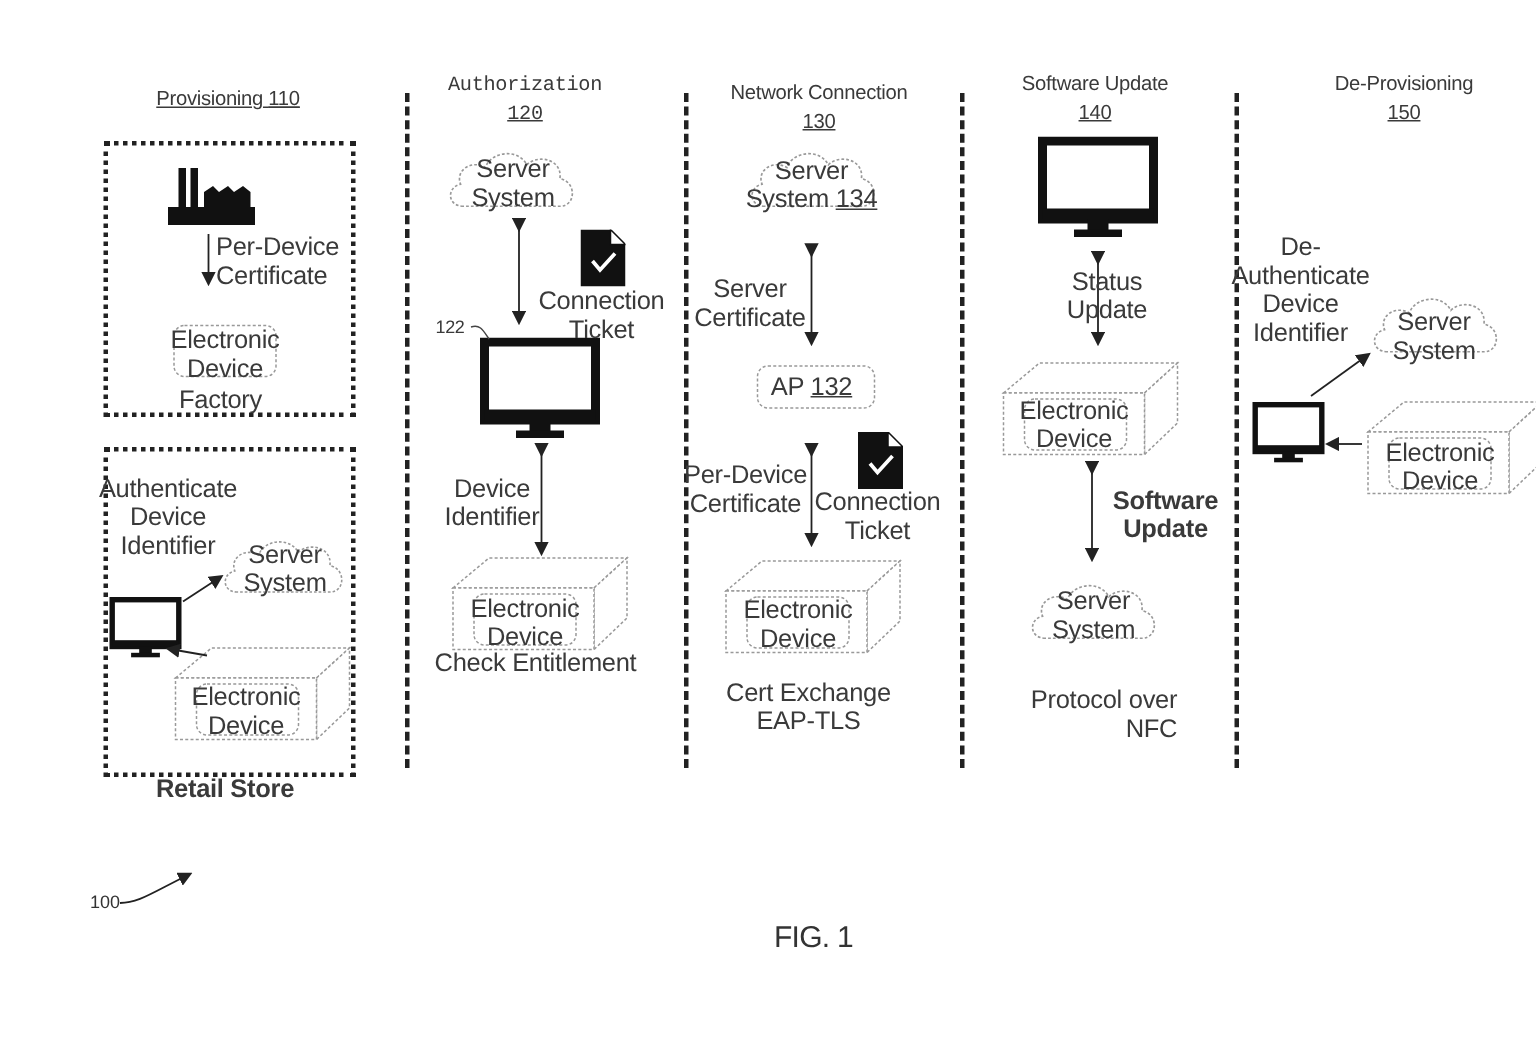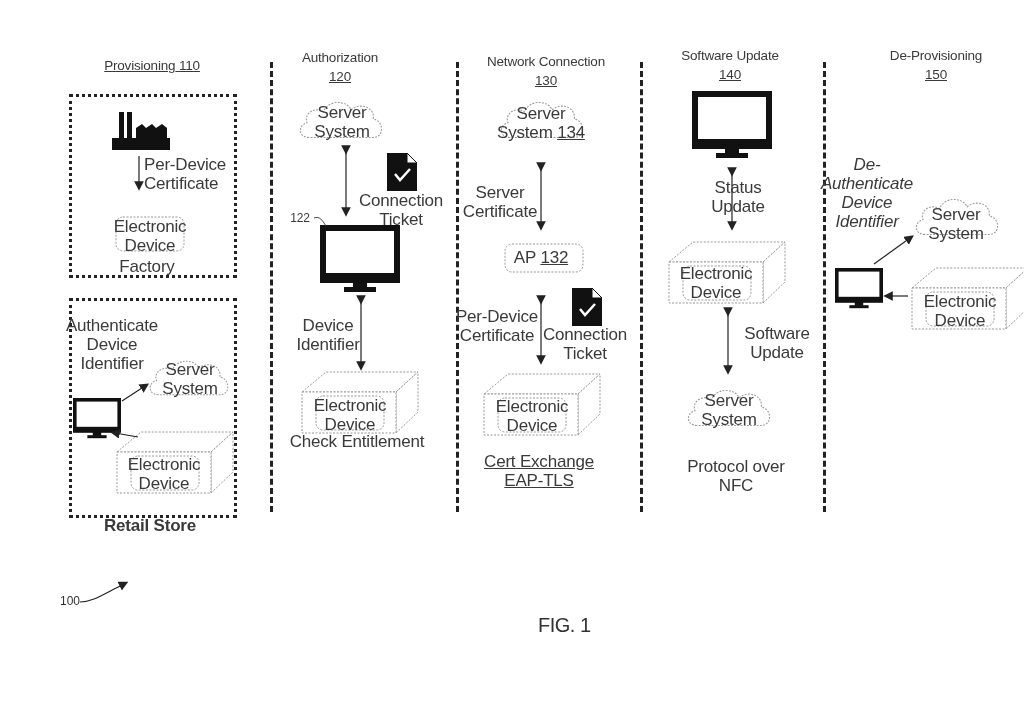--- a/index.html
+++ b/index.html
@@ -3,21 +3,21 @@
   <meta charset="utf-8">
   <style>
     html, body { margin: 0; padding: 0; background: #ffffff; }
     body { width: 1024px; height: 707px; position: relative; overflow: hidden;
            font-family: "Liberation Sans", sans-serif; color: #333; }
     .lbl { position: absolute; font-size: 17px; line-height: 19px; text-align: center;
            color: #3a3a3a; white-space: nowrap; transform: translateX(-50%); letter-spacing: -0.2px; }
     .lbl.left { text-align: left; transform: none; }
     .u { text-decoration: underline; }
     .title { font-size: 13.5px; }
-    .fig { position: absolute; font-size: 20px; color: #333; left: 516px; top: 614px; letter-spacing: -0.5px; margin-left: 22px; }
+    .fig { position: absolute; font-size: 20px; color: #333; left: 516px; top: 614px; letter-spacing: -0.5px; }
     .ref100 { position: absolute; font-size: 12px; color: #333; left: 60px; top: 594px; text-align: right; }
     svg.bg { position: absolute; left: 0; top: 0; }
     .sep { position: absolute; top: 62px; height: 450px; width: 0;
            border-left: 3px dashed #222; }
     .box { position: absolute; border: 3px dotted #222; box-sizing: border-box; }
   </style>
 </head>
 <body>
 
 <svg class="bg" width="1024" height="707" viewBox="0 0 1024 707">
@@ -120,21 +120,21 @@
 <div class="lbl" style="left:190px; top:360px;">
   <div>Server</div>
   <div>System</div>
 </div>
 <div class="lbl" style="left:164px; top:455px;">
   <div>Electronic</div>
   <div>Device</div>
 </div>
 <div class="lbl" style="left:150px; top:516px;font-weight:bold;">Retail Store</div>
 
-<div class="lbl title" style="left:340px; top:48px;">
+<div class="lbl title" style="left:350px; top:48px;font-family:Liberation Mono, monospace;">
   <div>Authorization</div>
   <div class="u">120</div>
 </div>
 <div class="lbl" style="left:342px; top:103px;">
   <div>Server</div>
   <div>System</div>
 </div>
 <div class="lbl" style="left:401px; top:191px;">
   <div>Connection</div>
   <div>Ticket</div>
@@ -170,55 +170,55 @@
   <div>Certificate</div>
 </div>
 <div class="lbl" style="left:585px; top:325px;">
   <div>Connection</div>
   <div>Ticket</div>
 </div>
 <div class="lbl" style="left:532px; top:397px;">
   <div>Electronic</div>
   <div>Device</div>
 </div>
-<div class="lbl" style="left:539px; top:452px;text-decoration:underline;">
+<div class="lbl" style="left:539px; top:452px;">
   <div>Cert Exchange</div>
   <div>EAP-TLS</div>
 </div>
 
 <div class="lbl title" style="left:730px; top:46px;">
   <div>Software Update</div>
   <div class="u">140</div>
 </div>
 <div class="lbl" style="left:738px; top:178px;">
   <div>Status</div>
   <div>Update</div>
 </div>
 <div class="lbl" style="left:716px; top:264px;">
   <div>Electronic</div>
   <div>Device</div>
 </div>
-<div class="lbl" style="left:777px; top:324px;">
+<div class="lbl" style="left:777px; top:324px;font-weight:bold;">
   <div>Software</div>
   <div>Update</div>
 </div>
 <div class="lbl" style="left:729px; top:391px;">
   <div>Server</div>
   <div>System</div>
 </div>
-<div class="lbl" style="left:736px; top:457px;">
+<div class="lbl" style="left:736px; top:457px;text-align:right;">
   <div>Protocol over</div>
   <div>NFC</div>
 </div>
 
 <div class="lbl title" style="left:936px; top:46px;">
   <div>De-Provisioning</div>
   <div class="u">150</div>
 </div>
-<div class="lbl" style="left:867px; top:155px;font-style:italic;">
+<div class="lbl" style="left:867px; top:155px;">
   <div>De-</div>
   <div>Authenticate</div>
   <div>Device</div>
   <div>Identifier</div>
 </div>
 <div class="lbl" style="left:956px; top:205px;">
   <div>Server</div>
   <div>System</div>
 </div>
 <div class="lbl" style="left:960px; top:292px;">

